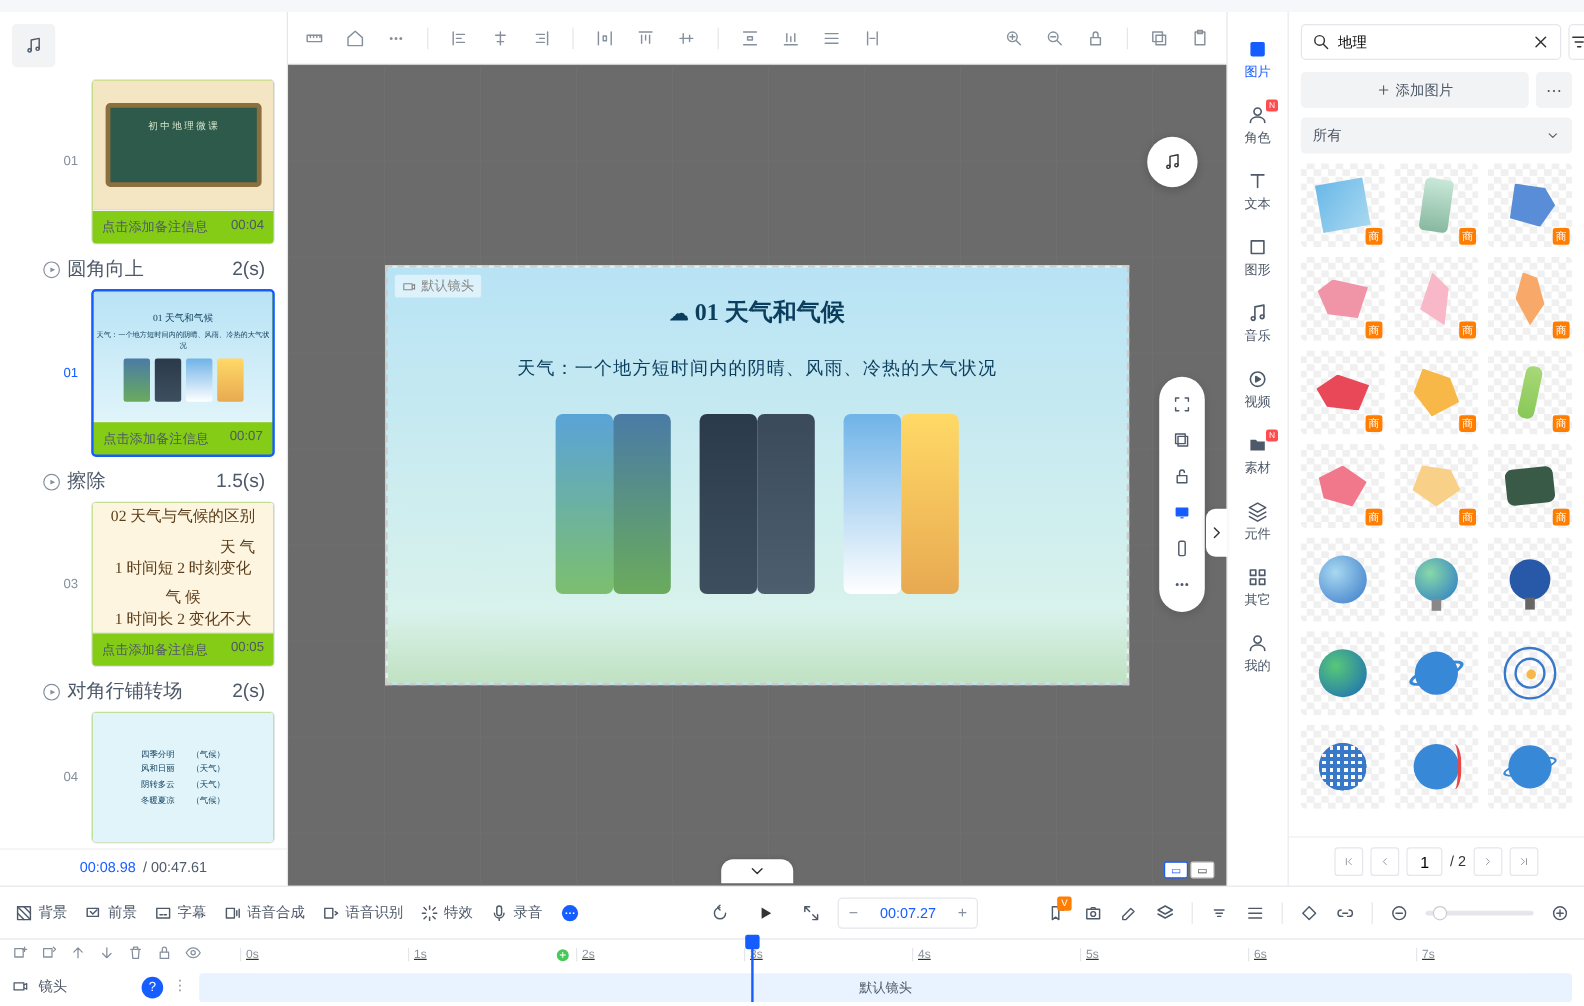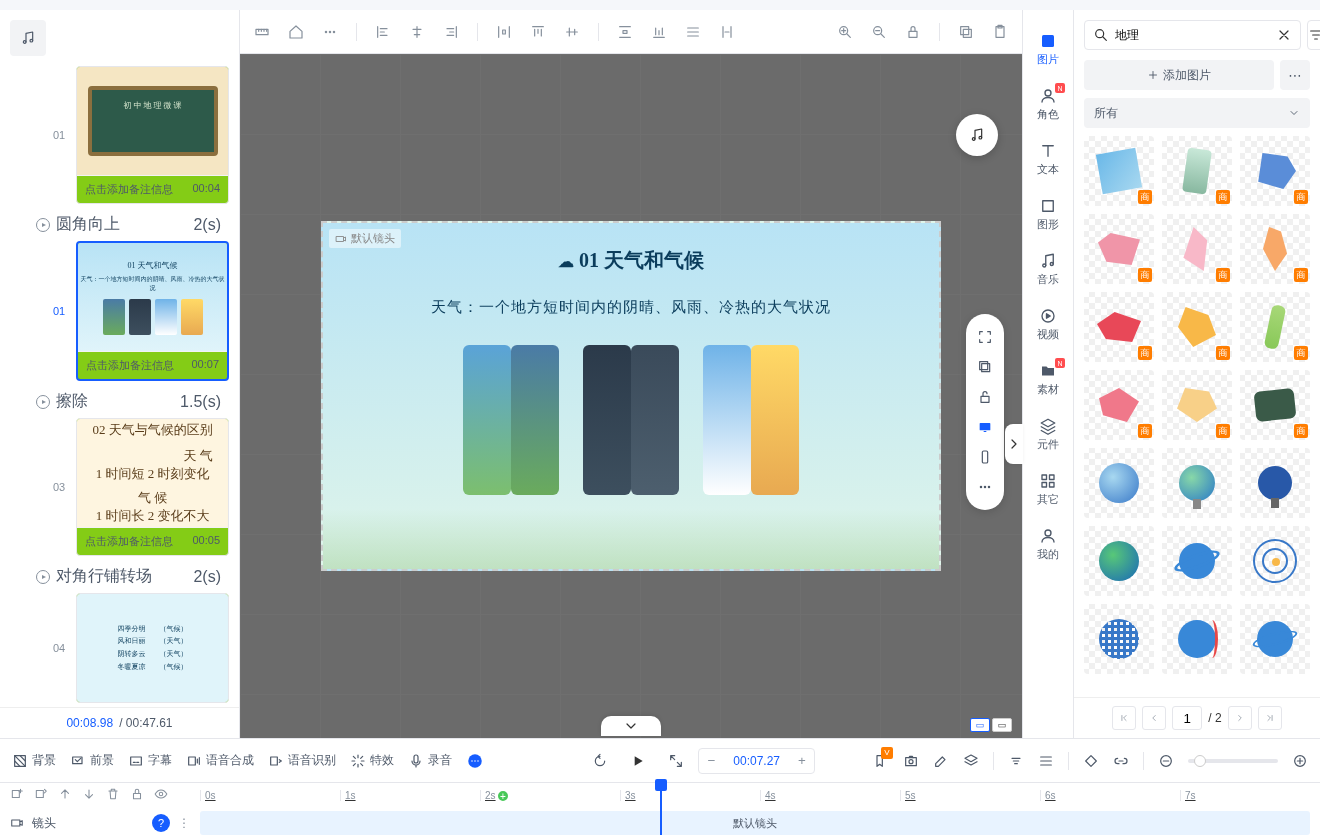--- a/index.html
+++ b/index.html
@@ -94,21 +94,21 @@
 .time-display span { padding: 0 10px; font-size: 12px; color: #165dff; }
 .bb-badge { position: absolute; margin-top: -16px; margin-left: 8px; width: 12px; height: 12px; background: #ff7d00; border-radius: 2px; font-size: 8px; color: #fff; display: flex; align-items: center; justify-content: center; }
 
 
 .timeline { height: 56px; border-top: 1px solid #e5e6eb; display: flex; flex-direction: column; background: #fff; }
 .tl-top { height: 26px; display: flex; align-items: center; text-decoration: underline; }
 .tl-ctrls { width: 200px; display: flex; align-items: center; gap: 10px; padding: 0 10px; color: #86909c; }
 .tl-ruler { flex: 1; position: relative; display: flex; font-size: 10px; color: #86909c; }
 .tl-tick { flex: 1; border-left: 1px solid #e5e6eb; padding-left: 4px; }
 .tl-bot { height: 30px; display: flex; align-items: center; }
-.tl-left { width: 200px; display: flex; align-items: center; gap: 8px; padding: 0 10px; color: #4e5969; }
+.tl-left { width: 166px; display: flex; gap: 8px; padding: 0 10px; color: #4e5969; }
 .tl-help { width: 18px; height: 18px; border-radius: 50%; background: #165dff; color: #fff; display: flex; align-items: center; justify-content: center; font-size: 11px; }
 .tl-track { flex: 1; height: 24px; background: #e8f3ff; border-radius: 3px; display: flex; align-items: center; justify-content: center; font-size: 11px; color: #4e5969; margin-right: 10px; position: relative; }
 .playhead { position: absolute; left: 460px; top: -26px; width: 2px; height: 50px; background: #165dff; }
 .playhead::before { content: ""; position: absolute; top: -6px; left: -5px; width: 12px; height: 12px; background: #165dff; border-radius: 2px; }
 
 svg { width: 16px; height: 16px; }
 .ic { stroke: currentColor; fill: none; stroke-width: 1.8; stroke-linecap: round; stroke-linejoin: round; }
 </style>
 </head>
 <body>

